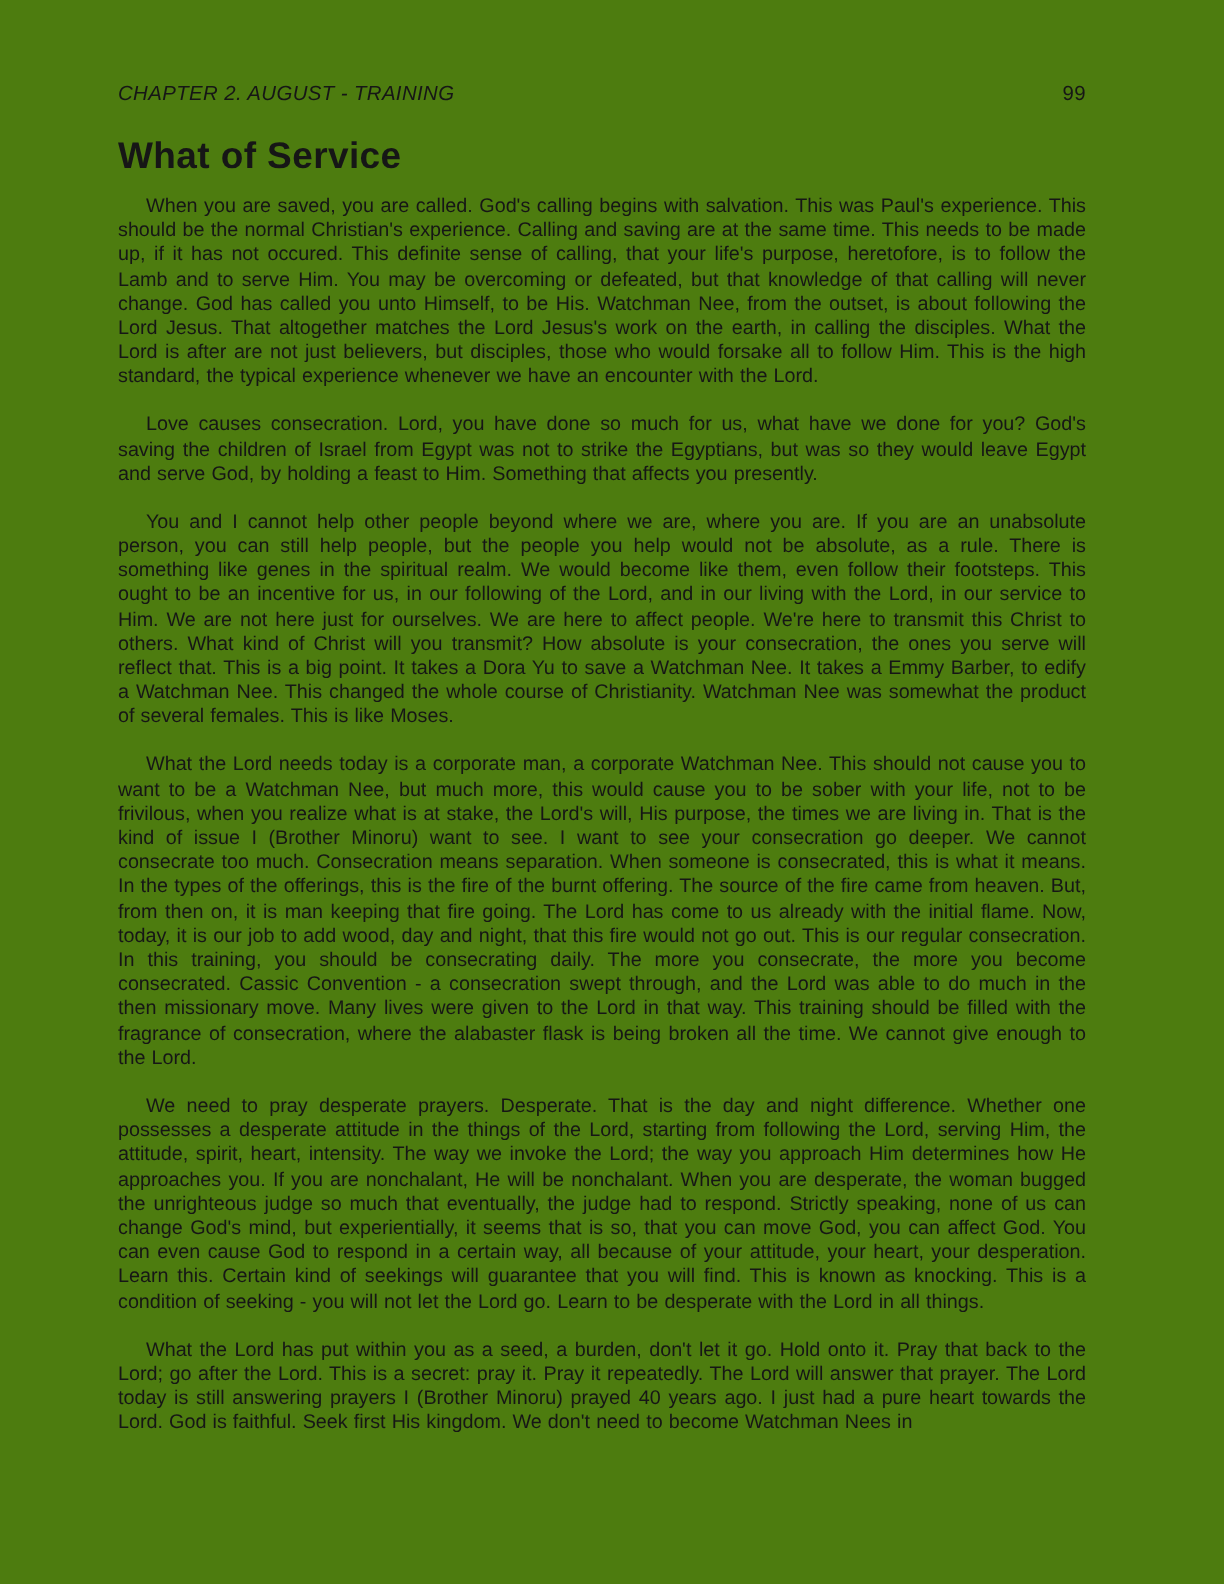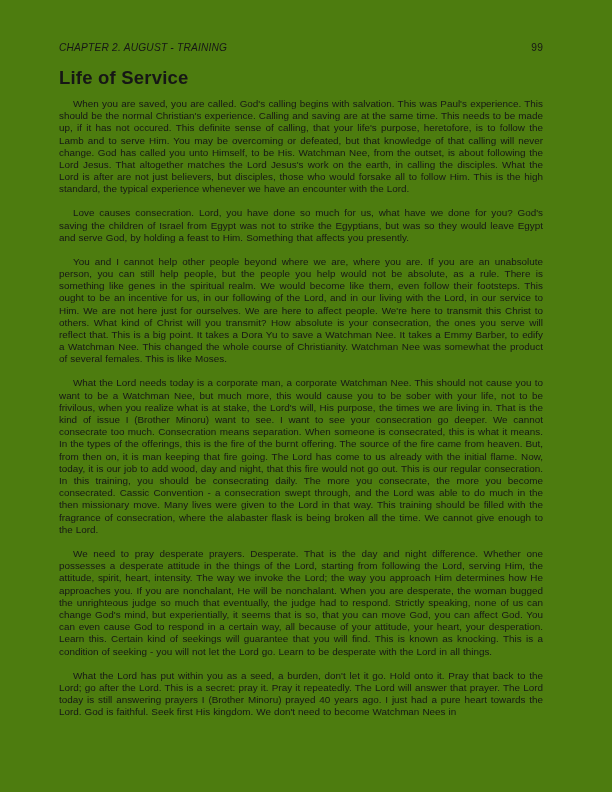--- a/index.html
+++ b/index.html
@@ -59,21 +59,21 @@
 <body>
 
 <div class="page">
   <div class="content">
 
     <div class="running-header">
       <span class="chapter">CHAPTER 2.  AUGUST - TRAINING</span>
       <span class="pageno">99</span>
     </div>
 
-    <h1 class="section-title">Life of Service</h1>
+    <h1 class="section-title">What of Service</h1>
 
     <div class="body-text">
       <p>When you are saved, you are called. God's calling begins with salvation. This was Paul's experience. This should be the normal Christian's experience. Calling and saving are at the same time. This needs to be made up, if it has not occured. This definite sense of calling, that your life's purpose, heretofore, is to follow the Lamb and to serve Him. You may be overcoming or defeated, but that knowledge of that calling will never change. God has called you unto Himself, to be His. Watchman Nee, from the outset, is about following the Lord Jesus. That altogether matches the Lord Jesus's work on the earth, in calling the disciples. What the Lord is after are not just believers, but disciples, those who would forsake all to follow Him. This is the high standard, the typical experience whenever we have an encounter with the Lord.</p>
       <p>Love causes consecration. Lord, you have done so much for us, what have we done for you? God's saving the children of Israel from Egypt was not to strike the Egyptians, but was so they would leave Egypt and serve God, by holding a feast to Him. Something that affects you presently.</p>
       <p>You and I cannot help other people beyond where we are, where you are. If you are an unabsolute person, you can still help people, but the people you help would not be absolute, as a rule. There is something like genes in the spiritual realm. We would become like them, even follow their footsteps. This ought to be an incentive for us, in our following of the Lord, and in our living with the Lord, in our service to Him. We are not here just for ourselves. We are here to affect people. We're here to transmit this Christ to others. What kind of Christ will you transmit? How absolute is your consecration, the ones you serve will reflect that. This is a big point. It takes a Dora Yu to save a Watchman Nee. It takes a Emmy Barber, to edify a Watchman Nee. This changed the whole course of Christianity. Watchman Nee was somewhat the product of several females. This is like Moses.</p>
       <p>What the Lord needs today is a corporate man, a corporate Watchman Nee. This should not cause you to want to be a Watchman Nee, but much more, this would cause you to be sober with your life, not to be frivilous, when you realize what is at stake, the Lord's will, His purpose, the times we are living in. That is the kind of issue I (Brother Minoru) want to see. I want to see your consecration go deeper. We cannot consecrate too much. Consecration means separation. When someone is consecrated, this is what it means. In the types of the offerings, this is the fire of the burnt offering. The source of the fire came from heaven. But, from then on, it is man keeping that fire going. The Lord has come to us already with the initial flame. Now, today, it is our job to add wood, day and night, that this fire would not go out. This is our regular consecration. In this training, you should be consecrating daily. The more you consecrate, the more you become consecrated. Cassic Convention - a consecration swept through, and the Lord was able to do much in the then missionary move. Many lives were given to the Lord in that way. This training should be filled with the fragrance of consecration, where the alabaster flask is being broken all the time. We cannot give enough to the Lord.</p>
       <p>We need to pray desperate prayers. Desperate. That is the day and night difference. Whether one possesses a desperate attitude in the things of the Lord, starting from following the Lord, serving Him, the attitude, spirit, heart, intensity. The way we invoke the Lord; the way you approach Him determines how He approaches you. If you are nonchalant, He will be nonchalant. When you are desperate, the woman bugged the unrighteous judge so much that eventually, the judge had to respond. Strictly speaking, none of us can change God's mind, but experientially, it seems that is so, that you can move God, you can affect God. You can even cause God to respond in a certain way, all because of your attitude, your heart, your desperation. Learn this. Certain kind of seekings will guarantee that you will find. This is known as knocking. This is a condition of seeking - you will not let the Lord go. Learn to be desperate with the Lord in all things.</p>
       <p>What the Lord has put within you as a seed, a burden, don't let it go. Hold onto it. Pray that back to the Lord; go after the Lord. This is a secret: pray it. Pray it repeatedly. The Lord will answer that prayer. The Lord today is still answering prayers I (Brother Minoru) prayed 40 years ago. I just had a pure heart towards the Lord. God is faithful. Seek first His kingdom. We don't need to become Watchman Nees in</p>
     </div>
 

